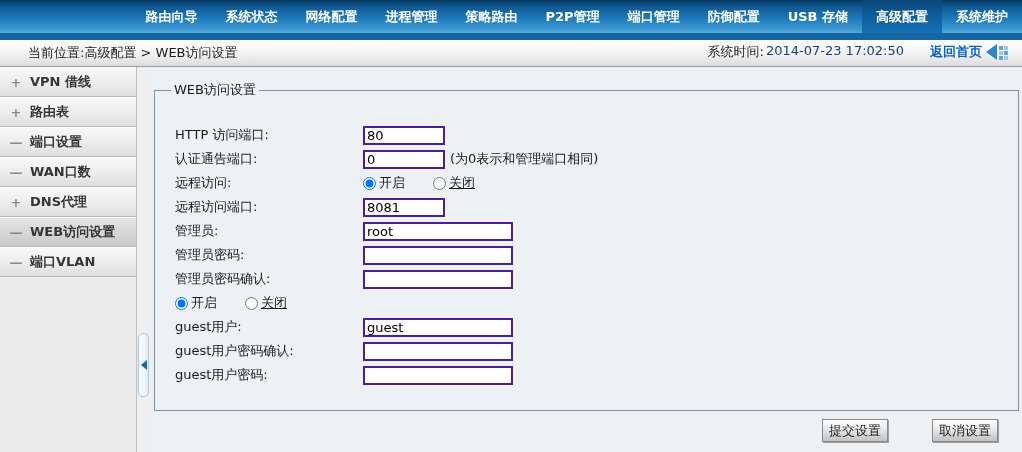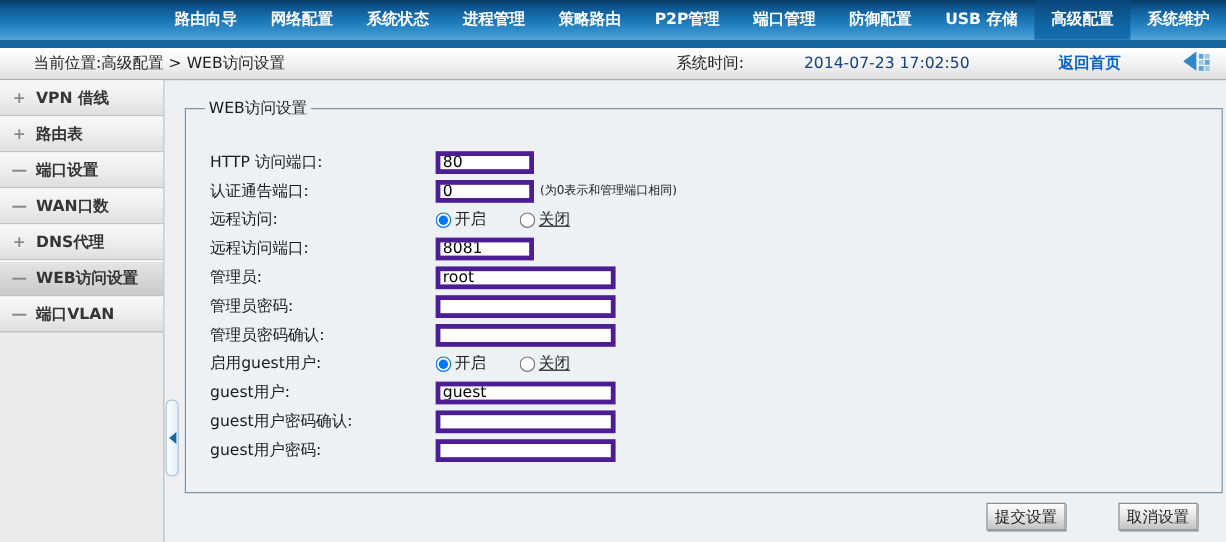--- a/index.html
+++ b/index.html
@@ -29,21 +29,21 @@
   }
 
   
   .crumbbar {
     position:absolute; top:40px; left:0; width:1022px; height:27px;
     background:linear-gradient(to bottom,#ffffff 0%,#f1f1f1 55%,#dddddd 100%);
     border-bottom:1px solid #9e9e9e;
     display:flex; align-items:center;
   }
   .crumb-left { padding-left:28px; color:#1c1c1c; }
-  .crumb-right { margin-left:auto; display:flex; align-items:center; padding-right:8px;gap:48px; }
+  .crumb-right { margin-left:auto; display:flex; padding-right:8px; }
   .systime-label { color:#1c1c1c; }
   .systime-value { color:#17407c; margin-left:2px; margin-right:26px; }
   .home-link { color:#0a64c8; font-weight:bold; cursor:pointer; margin-right:4px; }
   .home-arrow { display:inline-block; margin-right:2px; cursor:pointer; }
 
   
   .sidebar {
     position:absolute; top:67px; left:0; width:137px; bottom:0;
     background:#ebebeb; border-right:1px solid #bfbfbf;
   }
@@ -85,27 +85,27 @@
     position:absolute; left:3px; top:14px; right:3px; height:330px;
     border:1px solid #7795aa; margin:0; padding:0;
   }
   legend.panel-title {
     margin-left:16px; padding:0 3px; font-size:13px; color:#1a1a1a;
   }
   .rows { padding-top:24px; }
   .row { height:24px; display:flex; align-items:center; padding-left:20px; }
   .row .flabel { width:188px; color:#1a1a1a; font-size:13px; white-space:nowrap; }
   input.tbox {
-    height:19px; border:4px solid #4c1d95; background:#ffffff;
+    height:19px; border:2px solid #4c1d95; background:#ffffff;
     font-family:"DejaVu Sans","Liberation Sans",sans-serif; font-size:13px;
     padding:0 2px; margin:0;
   }
   input.tbox.short { width:82px; }
   input.tbox.long  { width:150px; }
-  .fnote { margin-left:5px; color:#1a1a1a; font-size:10px; }
+  .fnote { margin-left:5px; color:#1a1a1a; font-size:13px; }
   .radio-group { display:flex; align-items:center; }
   .radio-group input[type=radio] { margin:0 3px 0 0; width:13px; height:13px; }
   .radio-opt { display:flex; align-items:center; }
   .radio-opt + .radio-opt { margin-left:28px;text-decoration:underline; }
 
   .btnrow {
     position:absolute; top:352px; left:0; right:0;
     display:flex; justify-content:flex-end; align-items:center;
   }
   button.gbtn {
@@ -116,22 +116,22 @@
     cursor:pointer; padding:0;
   }
   .btn-submit { margin-right:44px; }
   .btn-cancel { margin-right:24px; }
 </style>
 </head>
 <body>
 
 <div class="topnav">
   <div class="nav-item">路由向导</div>
+  <div class="nav-item">系统状态</div>
   <div class="nav-item">网络配置</div>
-  <div class="nav-item">系统状态</div>
   <div class="nav-item">进程管理</div>
   <div class="nav-item">策略路由</div>
   <div class="nav-item">P2P管理</div>
   <div class="nav-item">端口管理</div>
   <div class="nav-item">防御配置</div>
   <div class="nav-item">USB 存储</div>
   <div class="nav-item active">高级配置</div>
   <div class="nav-item">系统维护</div>
 </div>
 <div class="navstrip"></div>
@@ -237,21 +237,20 @@
         <span class="flabel">管理员密码:</span>
         <input class="tbox long" type="password" value="" style="">
       </div>
 
       <div class="row">
         <span class="flabel">管理员密码确认:</span>
         <input class="tbox long" type="password" value="" style="">
       </div>
 
       <div class="row">
-        <span class="flabel">启用guest用户:</span>
         <span class="radio-group">
           <span class="radio-opt">
             <input type="radio" name="guest_enable" checked="" style="">
             <span>开启</span>
           </span>
           <span class="radio-opt">
             <input type="radio" name="guest_enable" style="">
             <span>关闭</span>
           </span>
         </span>

